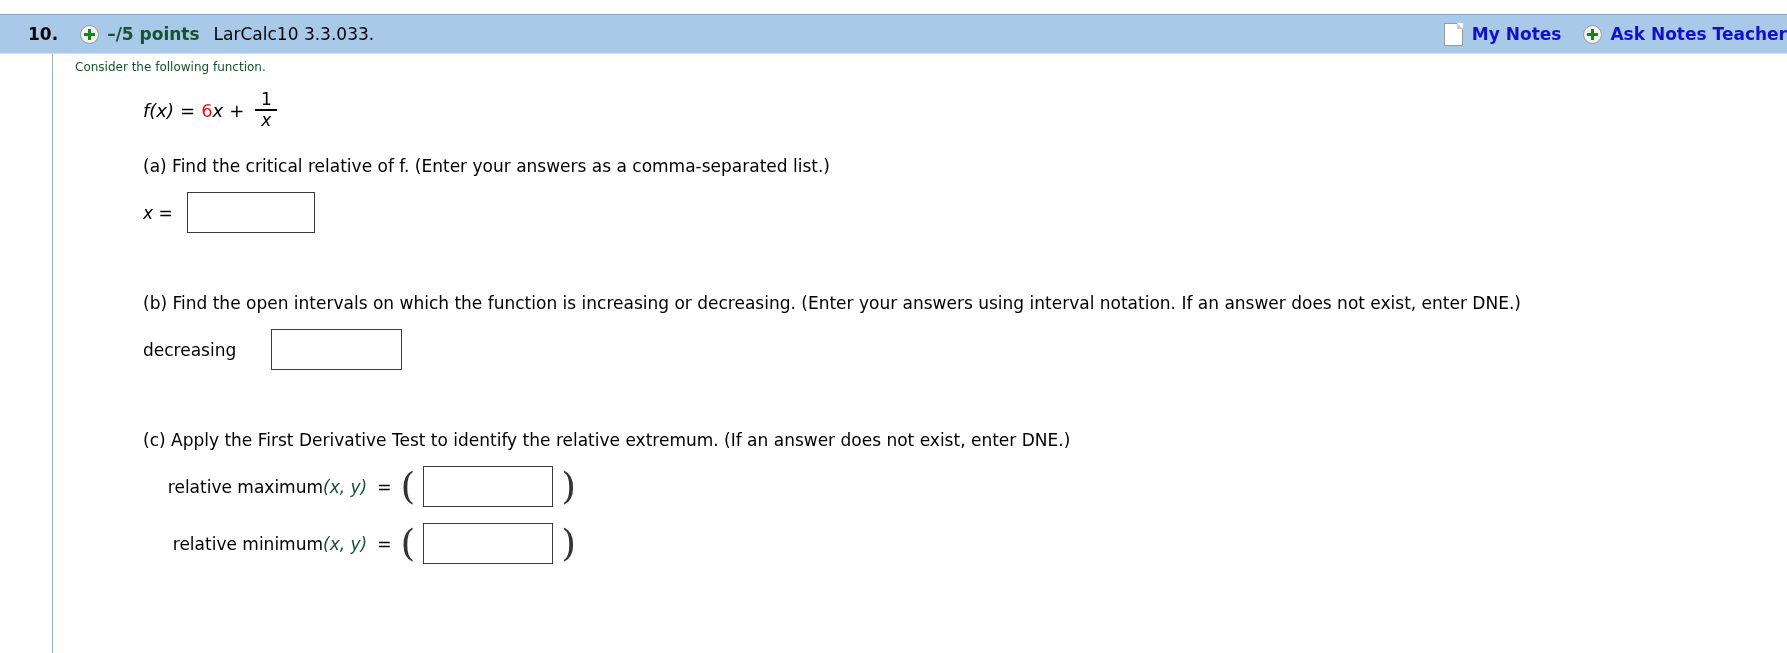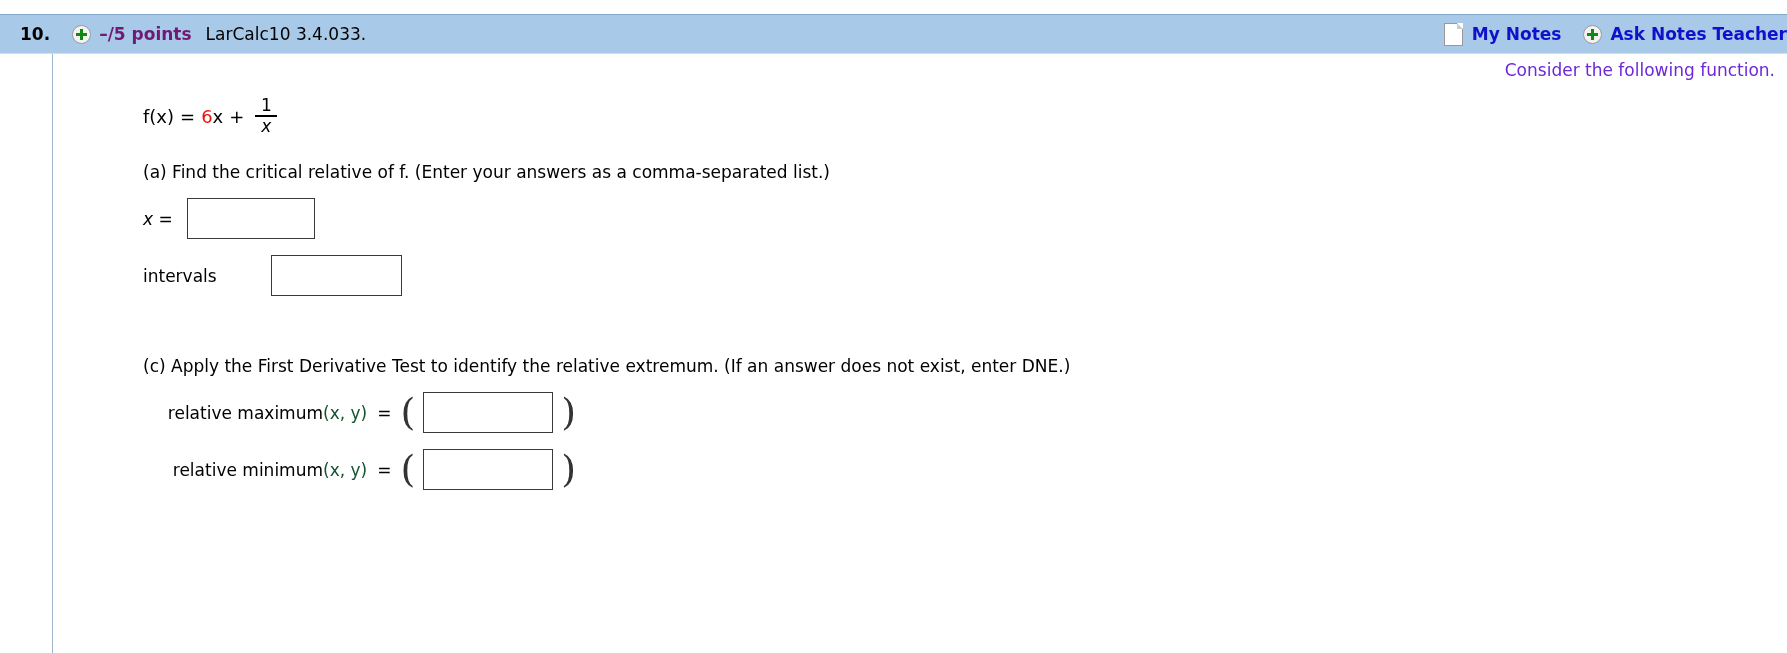--- a/index.html
+++ b/index.html
@@ -32,21 +32,21 @@
     background: #a8cae8;
     border-top: 1px solid #7ea9cc;
     border-bottom: 1px solid #cfe0ef;
     box-sizing: border-box;
     display: flex;
     align-items: center;
   }
   .qheader-left {
     display: flex;
     align-items: center;
-    padding-left: 20px;
+    padding-left: 28px;
     white-space: nowrap;
   }
   .qheader-right {
     margin-left: auto;
     display: flex;
     align-items: center;
     padding-right: 0px;
     white-space: nowrap;
   }
   .qnum {
@@ -74,21 +74,21 @@
   }
   .plus-icon::before {
     left: 3px; top: 7px; width: 11px; height: 3px;
   }
   .plus-icon::after {
     left: 7px; top: 3px; width: 3px; height: 11px;
   }
   .points {
     font-weight: bold;
     font-size: 17px;
-    color: #701a75;
+    color: #14532d;
     margin-right: 14px;
   }
   .qcode {
     font-size: 17px;
     color: #000000;
   }
   .note-icon {
     display: inline-block;
     width: 17px;
     height: 21px;
@@ -130,36 +130,35 @@
 
   
   .content {
     position: absolute;
     left: 75px;
     top: 60px;
     width: 1700px;
   }
 
   .intro {
-    font-size: 17px;
-    color: #6d28d9;
+    font-size: 12px;
+    color: #14532d;
     margin: 0 0 12px 0;
-    text-align: right;
   }
 
   
   .func-line {
     margin: 0 0 10px 68px;
     display: flex;
     align-items: center;
     height: 48px;
     font-size: 18px;
     color: #000000;
   }
-  .mathi { }
+  .mathi { font-style: italic; }
   .coef-red { color: #e8140c; }
   .op { margin: 0 6px; }
   .frac {
     display: inline-flex;
     flex-direction: column;
     align-items: center;
     vertical-align: middle;
     margin-left: 5px;
     line-height: 1;
   }
@@ -250,21 +249,21 @@
 </head>
 <body>
 
 <div class="page">
 
   <div class="qheader">
     <div class="qheader-left">
       <span class="qnum">10.</span>
       <span class="plus-icon"></span>
       <span class="points">–/5 points</span>
-      <span class="qcode">LarCalc10 3.4.033.</span>
+      <span class="qcode">LarCalc10 3.3.033.</span>
     </div>
     <div class="qheader-right">
       <span class="note-icon"></span>
       <a class="hlink">My Notes</a>
       <span class="plus-icon"></span>
       <a class="hlink">Ask Notes Teacher</a>
     </div>
   </div>
 
   <div class="left-rule"></div>
@@ -285,22 +284,23 @@
         <span class="den">x</span>
       </span>
     </div>
 
     <p class="part part-a">(a) Find the critical relative of f. (Enter your answers as a comma-separated list.)</p>
     <div class="answer-row">
       <span class="row-label xeq">x =</span>
       <input class="ansbox" type="text" value="" style="">
     </div>
 
+    <p class="part part-b">(b) Find the open intervals on which the function is increasing or decreasing. (Enter your answers using interval notation. If an answer does not exist, enter DNE.)</p>
     <div class="answer-row">
-      <span class="id-label">intervals</span>
+      <span class="id-label">decreasing</span>
       <input class="ansbox wide" type="text" value="" style="">
     </div>
 
     <p class="part part-c">(c) Apply the First Derivative Test to identify the relative extremum. (If an answer does not exist, enter DNE.)</p>
     <div class="answer-row">
       <span class="ext-label">relative maximum</span>
       <span class="xy mathi">(x, y)</span>
       <span class="eq">=</span>
       <span class="paren left">(</span>
       <input class="ansbox pair" type="text" value="" style="">

